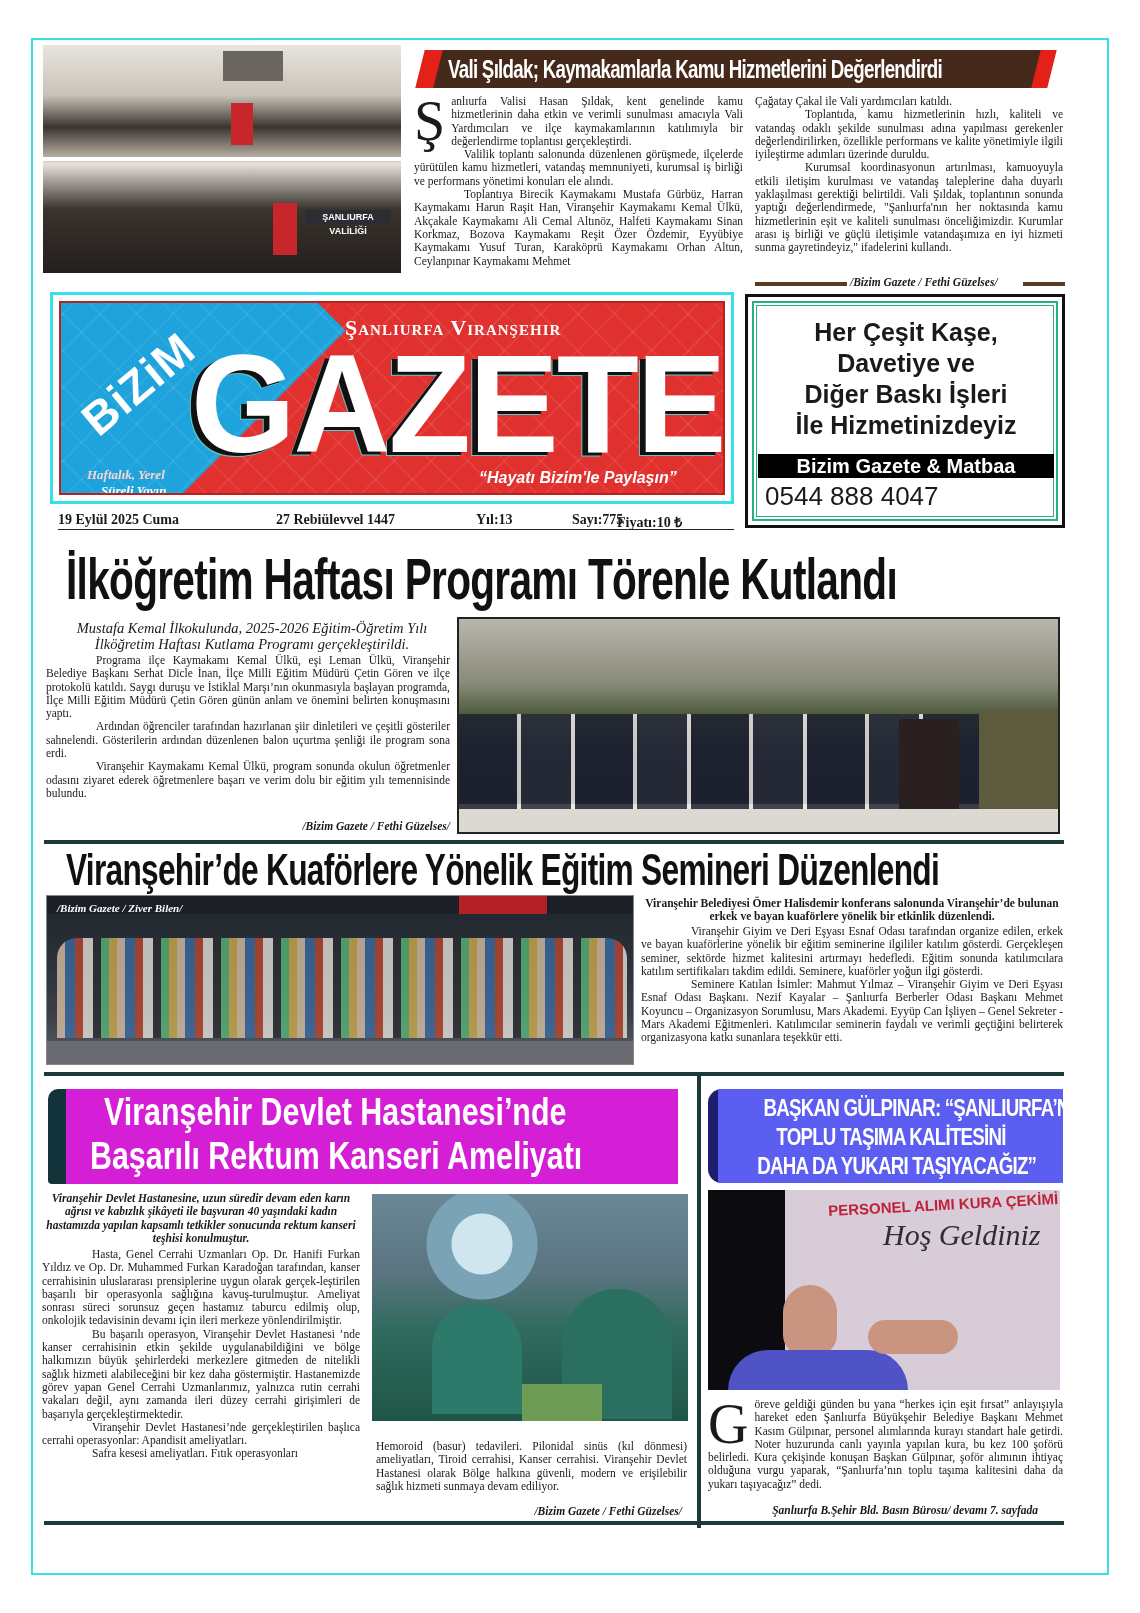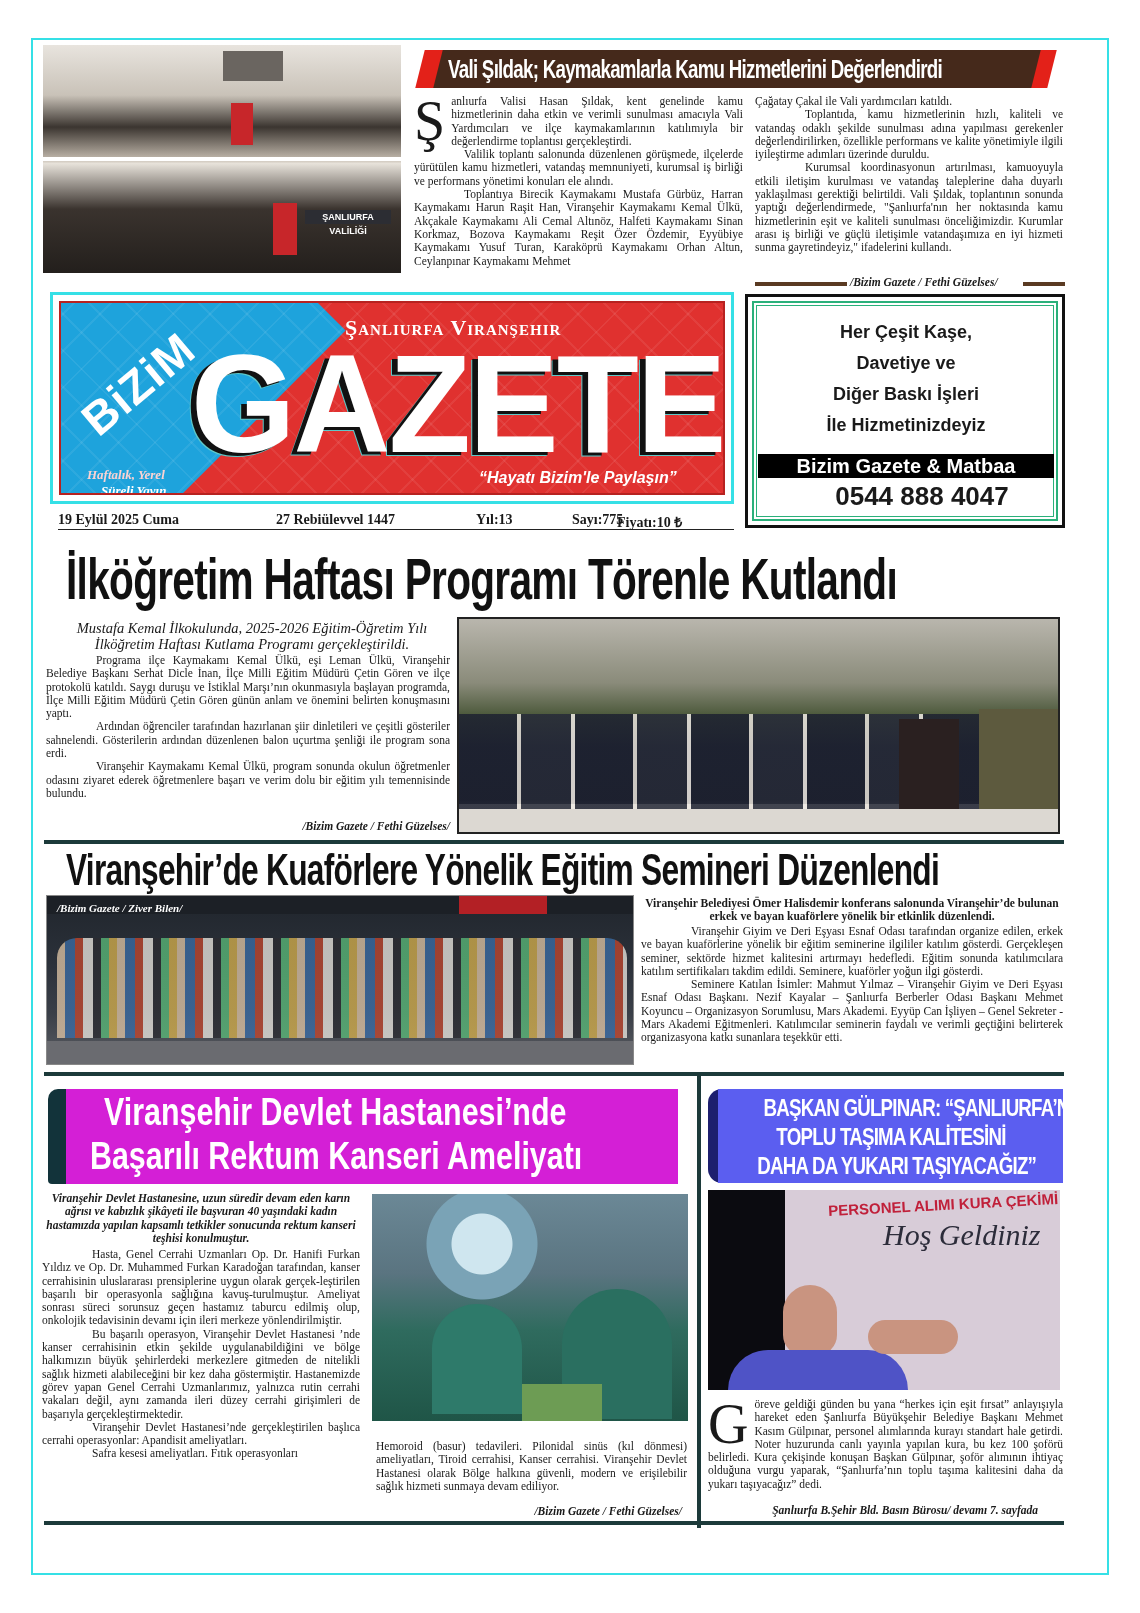--- a/index.html
+++ b/index.html
@@ -66,28 +66,28 @@
   <span class="abs" style="left:0;top:0;">19 Eylül 2025 Cuma</span>
   <span class="abs" style="left:218px;top:0;">27 Rebiülevvel 1447</span>
   <span class="abs" style="left:418px;top:0;">Yıl:13</span>
   <span class="abs" style="left:514px;top:0;">Sayı:775</span>
   <span class="abs" style="left:559px;top:0;">Fiyatı:10 ₺</span>
 </div>
 
 <div class="abs" style="left:745px;top:294px;width:320px;height:234px;border:3px solid #111;background:#fff;">
   <div class="abs" style="left:4px;top:4px;width:306px;height:220px;border:2px solid #2ab07a;"></div>
   <div class="abs" style="left:8px;top:8px;width:298px;height:212px;border:1px solid #2ab07a;"></div>
-  <div class="abs" style="left:8px;top:20px;width:300px;text-align:center;font-family:'Liberation Sans',sans-serif;font-weight:bold;font-size:18px;line-height:31px;">
+  <div class="abs" style="left:8px;top:20px;width:300px;text-align:center;font-family:'Liberation Sans',sans-serif;font-weight:bold;font-size:25px;line-height:31px;">
     <div>Her Çeşit Kaşe,</div>
     <div>Davetiye ve</div>
     <div>Diğer Baskı İşleri</div>
     <div>İle Hizmetinizdeyiz</div>
   </div>
   <div class="abs" style="left:10px;top:157px;width:296px;height:24px;background:#000;color:#fff;text-align:center;font-family:'Liberation Sans',sans-serif;font-weight:bold;font-size:20px;line-height:24px;">Bizim Gazete &amp; Matbaa</div>
-  <div class="abs" style="left:24px;top:184px;width:300px;text-align:center;font-family:'Liberation Sans',sans-serif;font-weight:bold;font-size:26px;">0544 888 4047</div>
+  <div class="abs" style="left:17px;top:184px;width:300px;font-family:'Liberation Sans',sans-serif;font-weight:normal;font-size:26px;">0544 888 4047</div>
 </div>
 
 <div class="abs condensed-head" style="left:66px;top:545px;font-size:58px;color:#111;transform:scaleX(0.70);">İlköğretim Haftası Programı Törenle Kutlandı</div>
 <div class="abs" style="left:52px;top:620px;width:400px;font-style:italic;font-size:14.5px;line-height:16px;text-align:center;">Mustafa Kemal İlkokulunda, 2025-2026 Eğitim-Öğretim Yılı İlköğretim Haftası Kutlama Programı gerçekleştirildi.</div>
 <div class="abs body-text" style="left:46px;top:654px;width:404px;">
   <p>Programa ilçe Kaymakamı Kemal Ülkü, eşi Leman Ülkü, Viranşehir Belediye Başkanı Serhat Dicle İnan, İlçe Milli Eğitim Müdürü Çetin Gören ve ilçe protokolü katıldı. Saygı duruşu ve İstiklal Marşı’nın okunmasıyla başlayan programda, İlçe Milli Eğitim Müdürü Çetin Gören günün anlam ve önemini belirten konuşmasını yaptı.</p>
   <p>Ardından öğrenciler tarafından hazırlanan şiir dinletileri ve çeşitli gösteriler sahnelendi. Gösterilerin ardından düzenlenen balon uçurtma şenliği ile program sona erdi.</p>
   <p>Viranşehir Kaymakamı Kemal Ülkü, program sonunda okulun öğretmenler odasını ziyaret ederek öğretmenlere başarı ve verim dolu bir eğitim yılı temennisinde bulundu.</p>
 </div>
 <div class="abs byline" style="left:46px;top:820px;width:404px;">/Bizim Gazete / Fethi Güzelses/</div>

